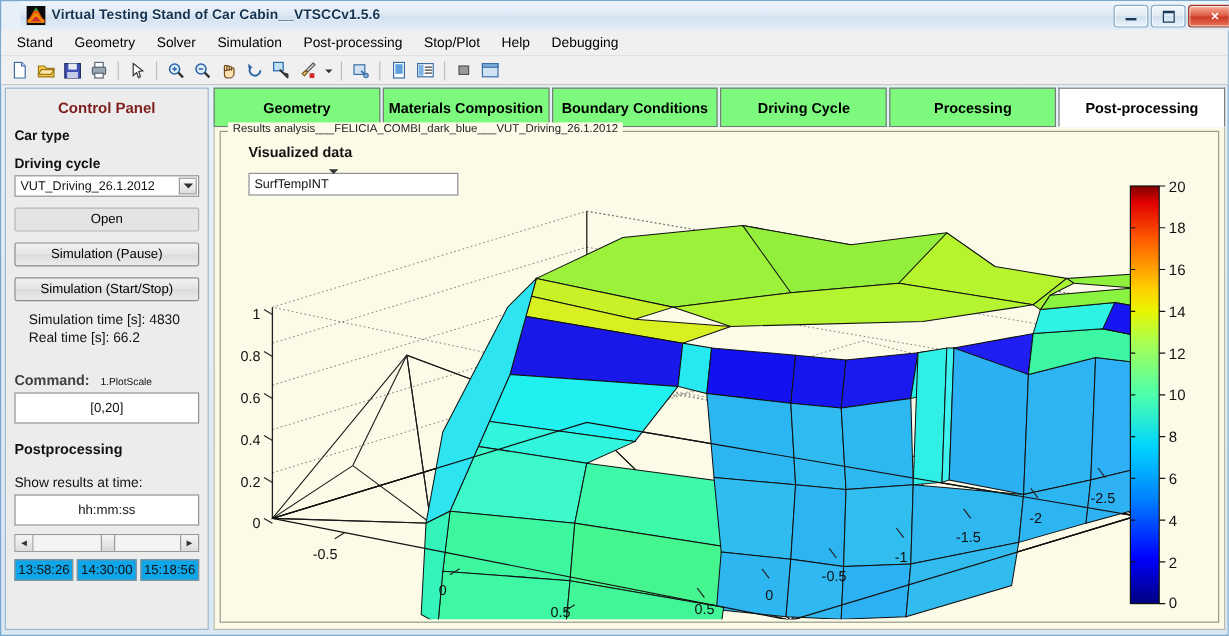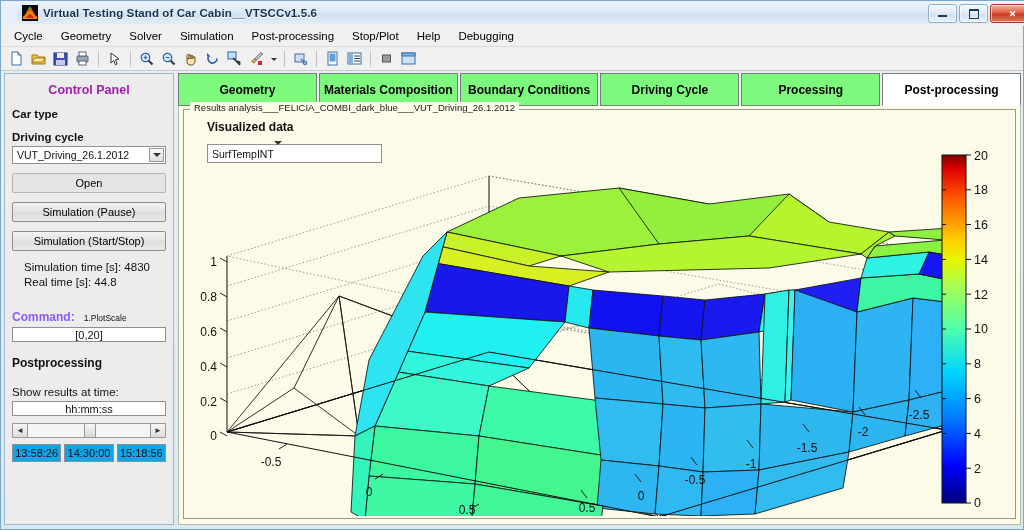--- a/index.html
+++ b/index.html
@@ -61,21 +61,21 @@
   }
   .tb{width:21px;height:20px;display:flex;align-items:center;justify-content:center;position:relative;}
   .tbsep{width:1px;height:16px;background:#c0c0c0;margin:0 4px;}
 
   
   #ctrl{
     position:absolute;left:3px;top:72px;width:170px;height:452px;
     background:#ececec;border:1px solid #9fb8cc;box-sizing:border-box;
   }
   #ctrl-title{
-    text-align:center;font-size:12.5px;font-weight:bold;color:#a21caf;
+    text-align:center;font-size:12.5px;font-weight:bold;color:#7f1d1d;
     margin-top:9px;margin-bottom:4px;
   }
   #ctrl-inner{padding:0 7px;}
   .fld-label{font-size:11.5px;font-weight:bold;color:#111;margin-top:11px;margin-bottom:3px;}
   .combo{
     height:18px;background:#fff;border:1px solid #8f8f8f;
     display:flex;align-items:center;position:relative;box-sizing:border-box;
   }
   .combo span.val{font-size:10.5px;color:#111;padding-left:4px;white-space:nowrap;overflow:hidden;}
   .combo .arrowbox{
@@ -88,24 +88,24 @@
   .btn{
     height:20px;margin-top:9px;
     background:linear-gradient(180deg,#f3f3f3 0%,#e3e3e3 50%,#dcdcdc 51%,#eaeaea 100%);
     border:1px solid #8c8c8c;border-radius:2px;box-sizing:border-box;
     display:flex;align-items:center;justify-content:center;
     font-size:11px;color:#000;
   }
   .btn.flat{background:#e4e4e4;border-color:#b5b5b5;}
   .stat{font-size:11.5px;color:#111;margin-top:3px;margin-left:12px;}
   .cmd-row{display:flex;align-items:baseline;margin-top:22px;gap:9px;}
-  .cmd-lbl{font-size:12px;font-weight:bold;color:#8b5cf6;}
+  .cmd-lbl{font-size:12px;font-weight:bold;color:#404040;}
   .cmd-val{font-size:8.5px;color:#111;}
   .txtbox{
-    height:15px;background:#fff;border:1px solid #8f8f8f;box-sizing:border-box;
+    height:26px;background:#fff;border:1px solid #8f8f8f;box-sizing:border-box;
     display:flex;align-items:center;justify-content:center;font-size:11px;color:#111;margin-top:3px;
   }
   .sec-title{font-size:12px;font-weight:bold;color:#111;margin-top:14px;}
   .sec-sub{font-size:11.5px;color:#111;margin-top:16px;}
   #slider{
     height:15px;margin-top:7px;display:flex;align-items:stretch;
     background:#ececec;border:1px solid #9a9a9a;box-sizing:border-box;
   }
   .sl-arrow{
     width:14px;background:linear-gradient(180deg,#f6f6f6,#dcdcdc);
@@ -180,21 +180,21 @@
           <i class="glyph-min"></i>
         </div>
       <div class="wbtn">
           <i class="glyph-max"></i>
         </div>
       <div class="wbtn close">✕</div>
     </div>
   </div>
 
   <div id="menubar">
-    <div class="menu-item">Cycle</div>
+    <div class="menu-item">Stand</div>
     <div class="menu-item">Geometry</div>
     <div class="menu-item">Solver</div>
     <div class="menu-item">Simulation</div>
     <div class="menu-item">Post-processing</div>
     <div class="menu-item">Stop/Plot</div>
     <div class="menu-item">Help</div>
     <div class="menu-item">Debugging</div>
   </div>
 
   <div id="toolbar">
@@ -323,21 +323,21 @@
         <span class="arrowbox">
             <i class="caret"></i>
           </span>
       </div>
 
       <div class="btn flat">Open</div>
       <div class="btn">Simulation (Pause)</div>
       <div class="btn">Simulation (Start/Stop)</div>
 
       <div class="stat" style="margin-top:10px">Simulation time [s]: 4830</div>
-      <div class="stat">Real time [s]: 44.8</div>
+      <div class="stat">Real time [s]: 66.2</div>
 
       <div class="cmd-row">
         <span class="cmd-lbl">Command:</span>
         <span class="cmd-val">1.PlotScale</span>
       </div>
       <div class="txtbox">[0,20]</div>
 
       <div class="sec-title">Postprocessing</div>
       <div class="sec-sub">Show results at time:</div>
       <div class="txtbox">hh:mm:ss</div>

